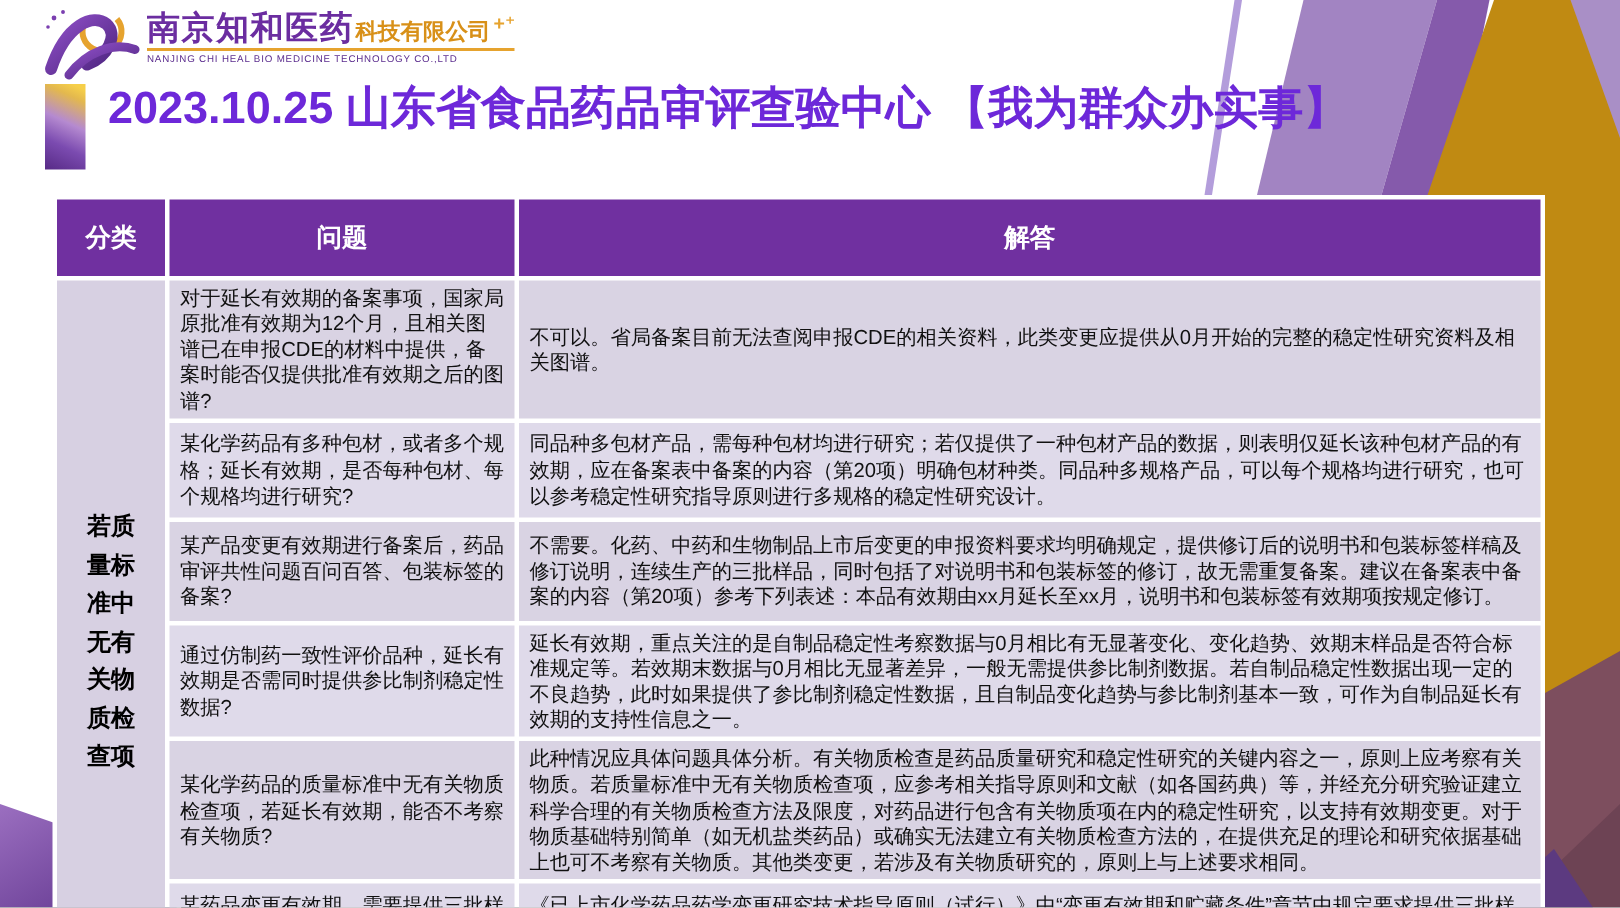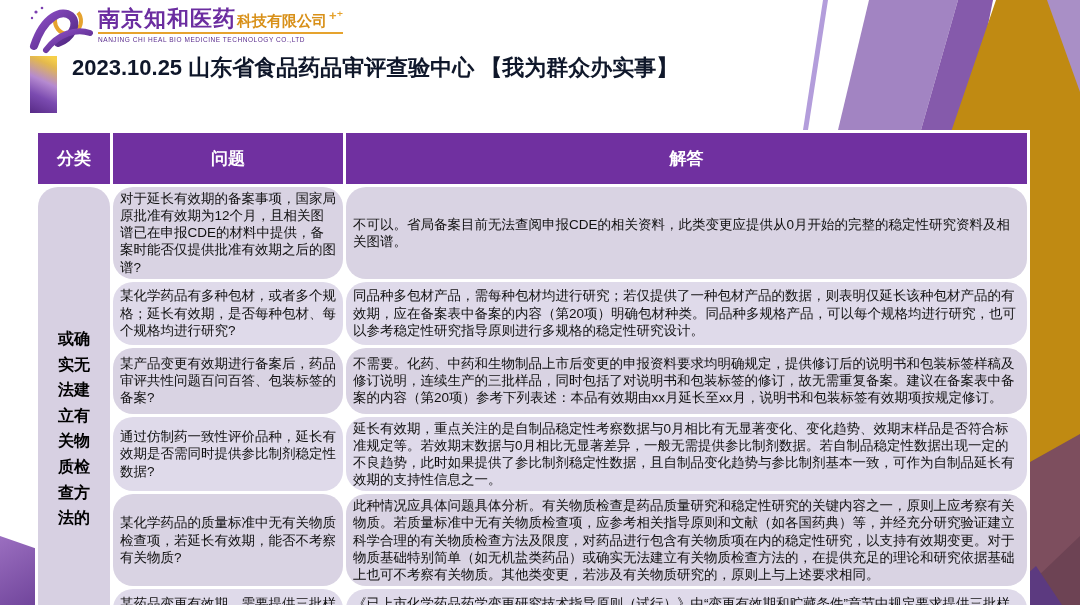--- a/index.html
+++ b/index.html
@@ -17,33 +17,33 @@
   .logo-cn{font-size:22px;font-weight:bold;color:#6b2da0;letter-spacing:1px;line-height:1;}
   .logo-suffix{font-size:15px;font-weight:bold;color:#d89018;margin-left:1px;}
   .logo-plus{font-size:13px;font-weight:bold;color:#e6a32e;margin-left:2px;transform:translateY(-6px);}
   .logo-en{font-size:6.5px;color:#5b2d8e;letter-spacing:0.55px;margin-top:2px;white-space:nowrap;}
   
   .title-accent{
     position:absolute;left:30px;top:56px;width:27px;height:57px;z-index:2;
     background:linear-gradient(205deg,#f6cf49 6%,#e3b84e 18%,#b58ad0 45%,#7b4bb0 70%,#572a86 100%);
   }
   .title-block{position:absolute;left:72px;top:53px;z-index:2;}
-  .title-line{font-size:22px;font-weight:bold;color:#0f172a;line-height:1.32;white-space:nowrap;}
+  .title-line{font-size:30px;font-weight:bold;color:#6d28d9;line-height:1.32;white-space:nowrap;}
   
   .qa-table{
     position:absolute;left:35px;top:130px;z-index:2;
     border-collapse:separate;border-spacing:3px;table-layout:fixed;width:995px;background:#ffffff;
   }
   .qa-table th{
     background:#7030a0;color:#ffffff;font-size:17px;font-weight:bold;height:27px;
     text-align:center;vertical-align:middle;padding:12px;
   }
   .qa-table td{
     background:#d9d3e3;color:#101010;font-size:13.5px;line-height:1.27;
-    padding:3px 7px;vertical-align:middle;text-align:left;border-radius:20px;
+    padding:3px 7px;vertical-align:middle;text-align:left;
   }
   .qa-table tr:nth-child(even) td{background:#dfdaea;}
   td.cat-cell{background:#d7d0e2 !important;font-weight:bold;font-size:16px;color:#000;padding:0;}
   .cat-inner{width:35px;margin:0 auto;text-align:center;line-height:1.6;word-break:break-all;}
   .col-cat{width:72px;} .col-q{width:230px;} 
   tr.r1 td{height:69px;} tr.r2 td{height:57px;} tr.r3 td{height:60px;}
   tr.r4 td{height:66px;} tr.r5 td{height:84px;margin-top:22px;} tr.r6 td{height:75px;}
 </style>
 </head>
 <body>
@@ -111,21 +111,21 @@
     <thead>
       <tr>
         <th>分类</th>
         <th>问题</th>
         <th>解答</th>
       </tr>
     </thead>
     <tbody>
       <tr class="r1">
         <td class="cat-cell" rowspan="6">
-          <div class="cat-inner">或确实无法建立有关物质检查方法的</div>
+          <div class="cat-inner">若质量标准中无有关物质检查项</div>
         </td>
         <td>对于延长有效期的备案事项，国家局原批准有效期为12个月，且相关图谱已在申报CDE的材料中提供，备案时能否仅提供批准有效期之后的图谱?</td>
         <td>不可以。省局备案目前无法查阅申报CDE的相关资料，此类变更应提供从0月开始的完整的稳定性研究资料及相关图谱。</td>
       </tr>
       <tr class="r2">
         <td>某化学药品有多种包材，或者多个规格；延长有效期，是否每种包材、每个规格均进行研究?</td>
         <td>同品种多包材产品，需每种包材均进行研究；若仅提供了一种包材产品的数据，则表明仅延长该种包材产品的有效期，应在备案表中备案的内容（第20项）明确包材种类。同品种多规格产品，可以每个规格均进行研究，也可以参考稳定性研究指导原则进行多规格的稳定性研究设计。</td>
       </tr>
       <tr class="r3">
         <td>某产品变更有效期进行备案后，药品审评共性问题百问百答、包装标签的备案?</td>

